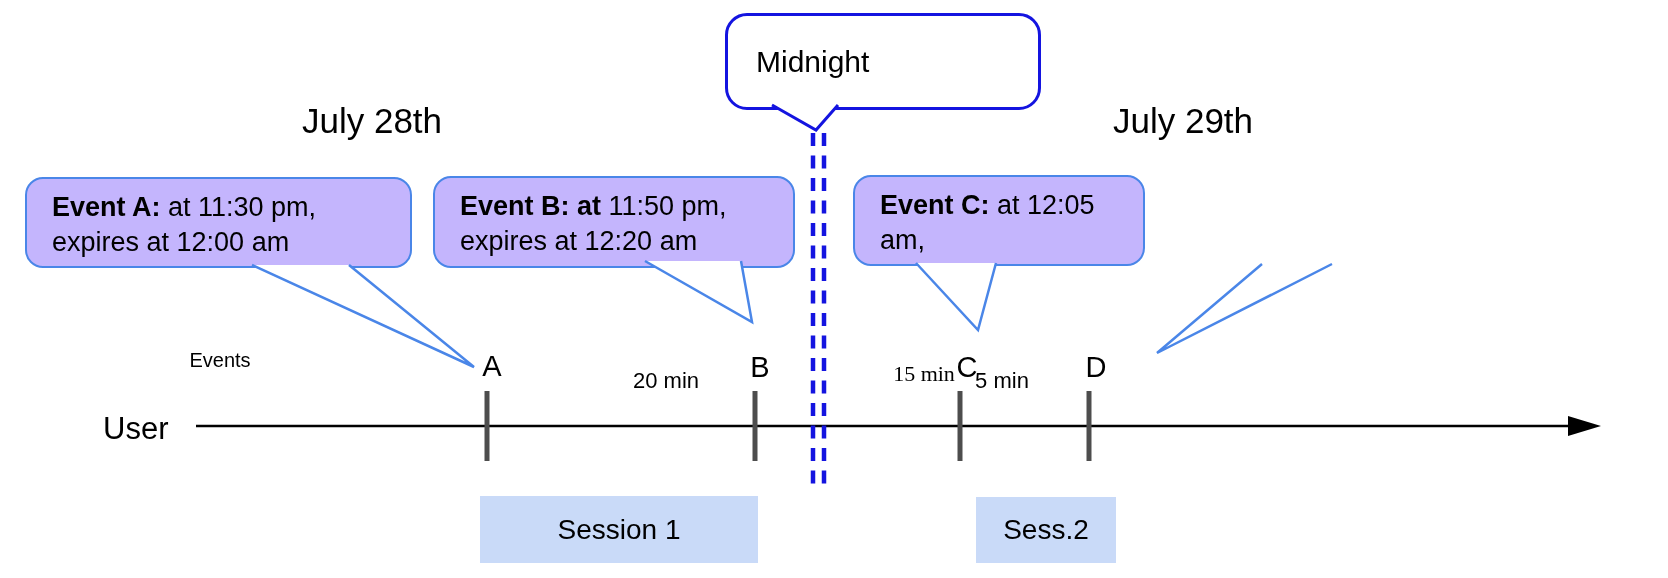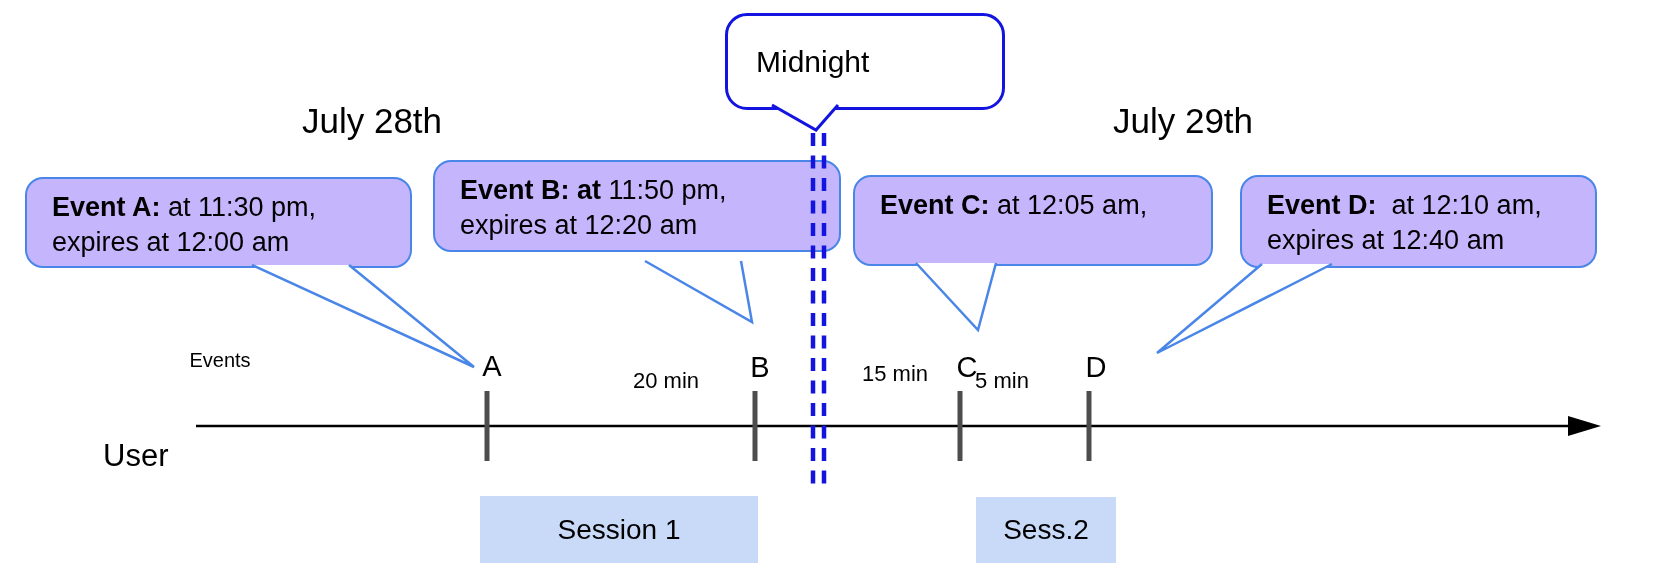--- a/index.html
+++ b/index.html
@@ -37,21 +37,21 @@
     font-size: 27px;
     line-height: 35px;
     padding: 11px 14px 0 25px;
     color: var(--text-color);
   }
   .callout .line { white-space: pre-wrap; }
   .callout .b { font-weight: bold; }
   .midnight-box {
     position: absolute;
     left: 725px; top: 13px;
-    width: 280px; height: 97px;
+    width: 316px; height: 97px;
     background: #fff;
     border: 3px solid var(--midnight-blue);
     border-radius: 22px;
     display: flex;
     align-items: center;
     padding-left: 28px;
     font-size: 30px;
   }
   .session-box {
     position: absolute;
@@ -109,44 +109,40 @@
 
   <div class="midnight-box">
     <span>Midnight</span>
   </div>
 
   <div class="callout" style="left:25px; top:177px; width:387px; height:91px;">
     <div class="line"><span class="b">Event A:</span><span> at 11:30 pm,</span></div>
     <div class="line">expires at 12:00 am</div>
   </div>
 
-  <div class="callout" style="left:433px; top:160px; width:408px; height:92px;">
+  <div class="callout" style="left:433px; top:176px; width:362px; height:92px;">
     <div class="line"><span class="b">Event B: at</span><span> 11:50 pm,</span></div>
     <div class="line">expires at 12:20 am</div>
   </div>
 
-  <div class="callout" style="left:853px; top:175px; width:360px; height:91px;">
+  <div class="callout" style="left:853px; top:175px; width:292px; height:91px;">
     <div class="line"><span class="b">Event C:</span><span> at 12:05 am,</span></div>
   </div>
 
-  <div class="callout" style="left:1240px; top:175px; width:357px; height:93px;">
-    <div class="line"><span class="b">Event D:</span><span>  at 12:10 am,</span></div>
-    <div class="line">expires at 12:40 am</div>
-  </div>
 
   <div class="events-label" style="left:220px; top:349px;">Events</div>
-  <div class="user-label" style="left:103px; top:411px;margin-top:27px;">User</div>
+  <div class="user-label" style="left:103px; top:411px;">User</div>
 
   <div class="tick-label" style="left:492px; top:350px;">A</div>
   <div class="tick-label" style="left:760px; top:351px;">B</div>
   <div class="tick-label" style="left:967px; top:351px;">C</div>
   <div class="tick-label" style="left:1096px; top:351px;">D</div>
 
   <div class="gap-label" style="left:666px; top:368px;">20 min</div>
-  <div class="gap-label" style="left:895px; top:361px;">15 min</div>
+  <div class="gap-label" style="left:924px; top:361px;font-family:Liberation Serif, serif;">15 min</div>
   <div class="gap-label" style="left:1002px; top:368px;">5 min</div>
 
   <div class="session-box" style="left:480px; top:496px; width:278px; height:67px;">
     <span>Session 1</span>
   </div>
   <div class="session-box" style="left:976px; top:497px; width:140px; height:66px;">
     <span>Sess.2</span>
   </div>
 
   <svg class="overlay" viewBox="0 0 1668 578" xmlns="http://www.w3.org/2000/svg">

